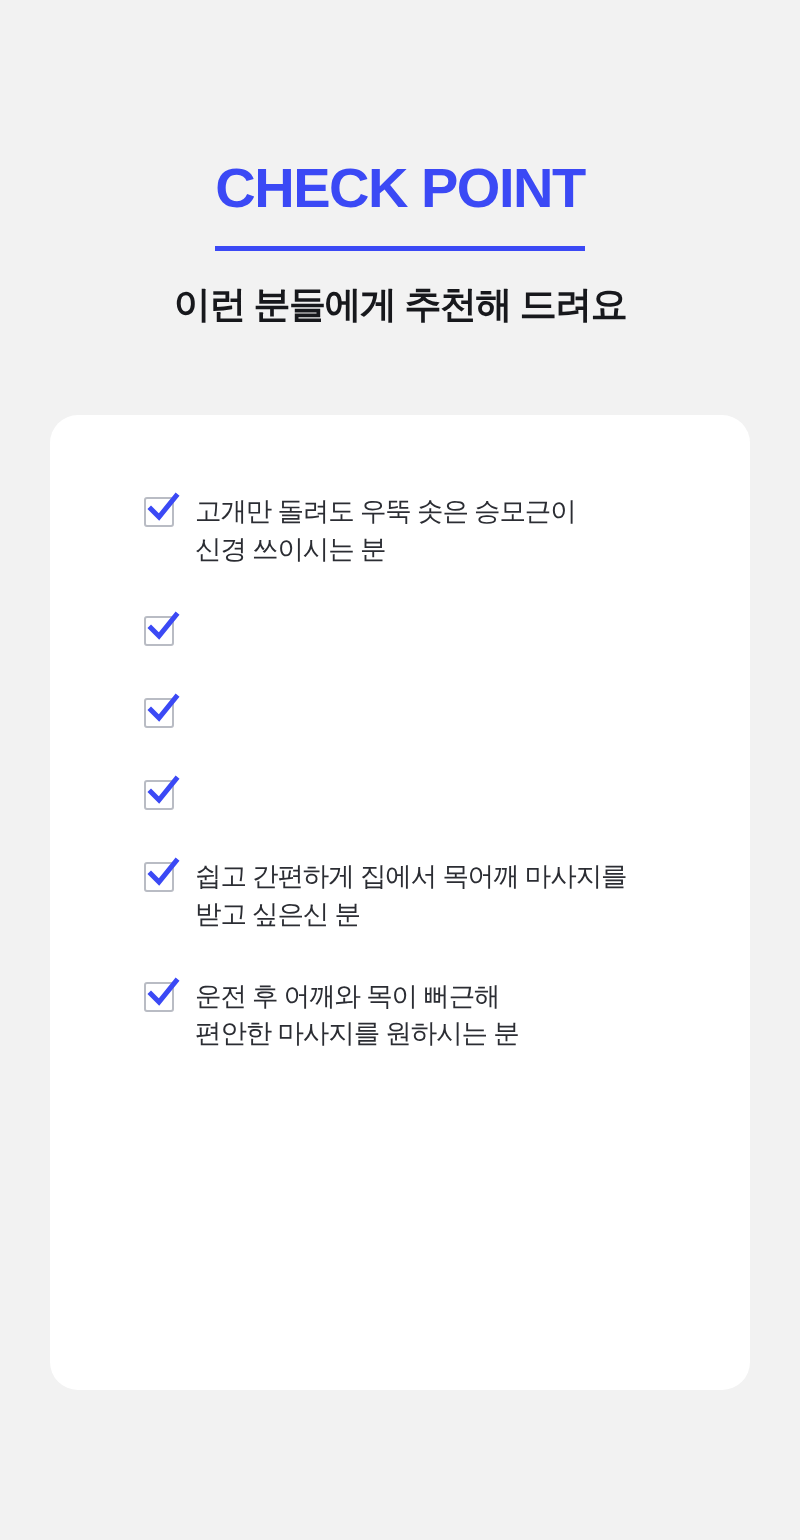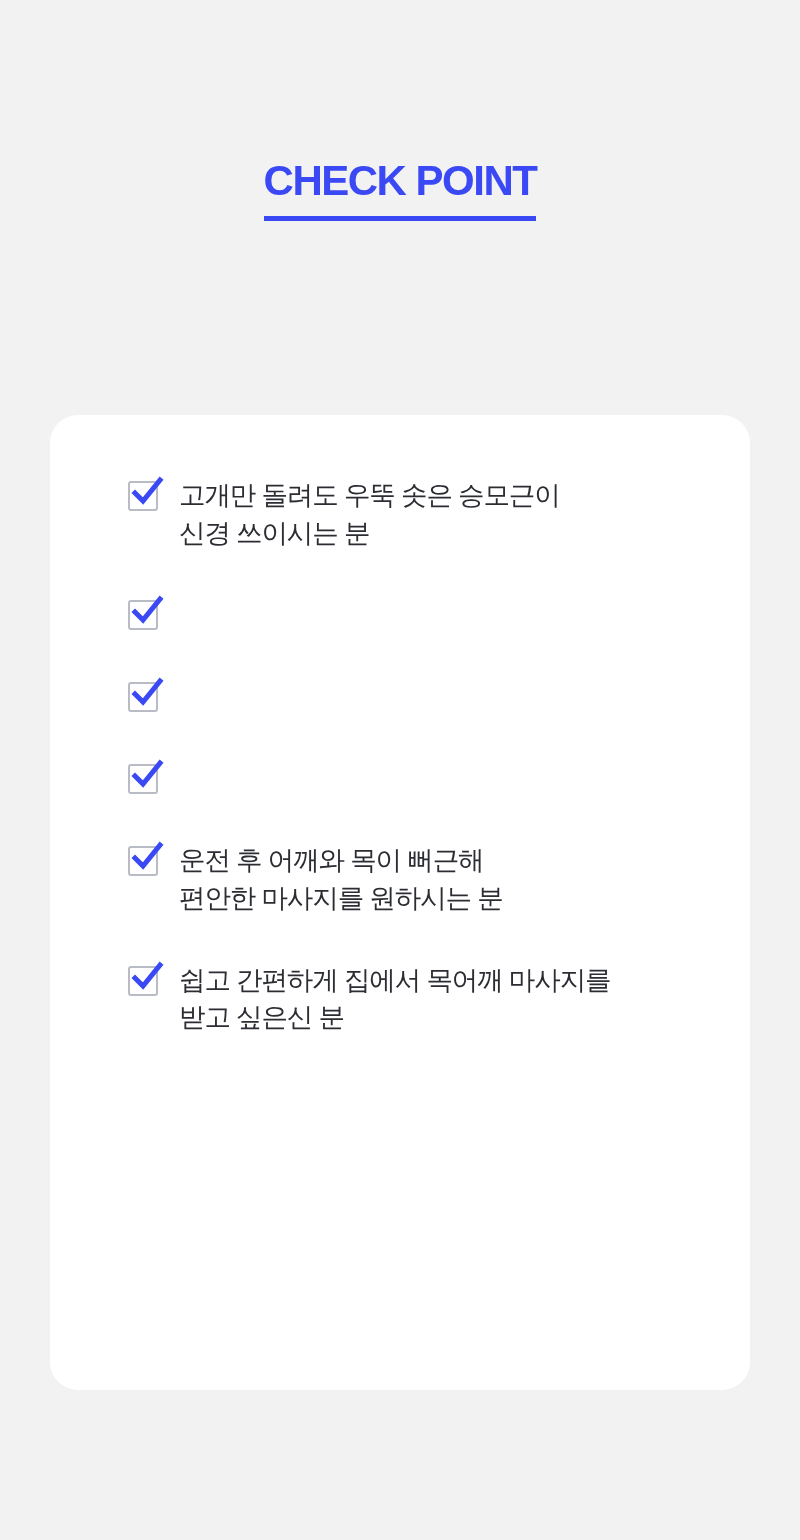--- a/index.html
+++ b/index.html
@@ -23,27 +23,27 @@
     box-sizing: border-box;
   }
 
   .header {
     padding-top: 160px;
     text-align: center;
   }
 
   .headline {
     display: inline-block;
-    font-size: 42px;
+    font-size: 56px;
     line-height: 1.0;
     font-weight: 800;
     letter-spacing: -1.5px;
     color: #3b49f5;
     border-bottom: 5px solid #3b49f5;
-    padding-bottom: 14px;
+    padding-bottom: 30px;
   }
 
   .subhead {
     margin-top: 32px;
     font-size: 37px;
     line-height: 1.2;
     font-weight: 800;
     letter-spacing: -1.5px;
     color: #17181c;
   }
@@ -55,21 +55,21 @@
     width: 700px;
     height: 975px;
     background: #ffffff;
     border-radius: 28px;
     box-sizing: border-box;
     padding: 62px 40px 40px 78px;
   }
 
   .check-list {
     list-style: none;
-    margin: 0;
+    margin: 16px;
     padding: 0;
   }
 
   .check-item {
     display: flex;
     align-items: flex-start;
     margin-bottom: 44px;
   }
   .check-item:last-child {
     margin-bottom: 0;
@@ -111,20 +111,21 @@
     white-space: pre-line;
   }
 </style>
 </head>
 <body>
 
 <div class="page">
 
   <div class="header">
     <div class="headline">CHECK POINT</div>
+    <div class="subhead">이런 분들에게 추천해 드려요</div>
   </div>
 
   <div class="card">
     <ul class="check-list">
 
       <li class="check-item">
         <span class="check-icon">
           <span class="box"></span>
           <svg viewBox="0 0 34 34" xmlns="http://www.w3.org/2000/svg">
             <path d="M5 17 L13 25 L30 4" fill="none" stroke="#3b49f5" stroke-width="5" stroke-linecap="square" stroke-linejoin="miter"></path>
@@ -162,31 +163,31 @@
         </span>
       </li>
 
       <li class="check-item">
         <span class="check-icon">
           <span class="box"></span>
           <svg viewBox="0 0 34 34" xmlns="http://www.w3.org/2000/svg">
             <path d="M5 17 L13 25 L30 4" fill="none" stroke="#3b49f5" stroke-width="5" stroke-linecap="square" stroke-linejoin="miter"></path>
           </svg>
         </span>
-        <span class="check-text">운전 후 어깨와 목이 뻐근해
-편안한 마사지를 원하시는 분</span>
+        <span class="check-text">쉽고 간편하게 집에서 목어깨 마사지를
+받고 싶은신 분</span>
       </li>
 
       <li class="check-item">
         <span class="check-icon">
           <span class="box"></span>
           <svg viewBox="0 0 34 34" xmlns="http://www.w3.org/2000/svg">
             <path d="M5 17 L13 25 L30 4" fill="none" stroke="#3b49f5" stroke-width="5" stroke-linecap="square" stroke-linejoin="miter"></path>
           </svg>
         </span>
-        <span class="check-text">쉽고 간편하게 집에서 목어깨 마사지를
-받고 싶은신 분</span>
+        <span class="check-text">운전 후 어깨와 목이 뻐근해
+편안한 마사지를 원하시는 분</span>
       </li>
 
     </ul>
   </div>
 
 </div>
 
 </body></html>

